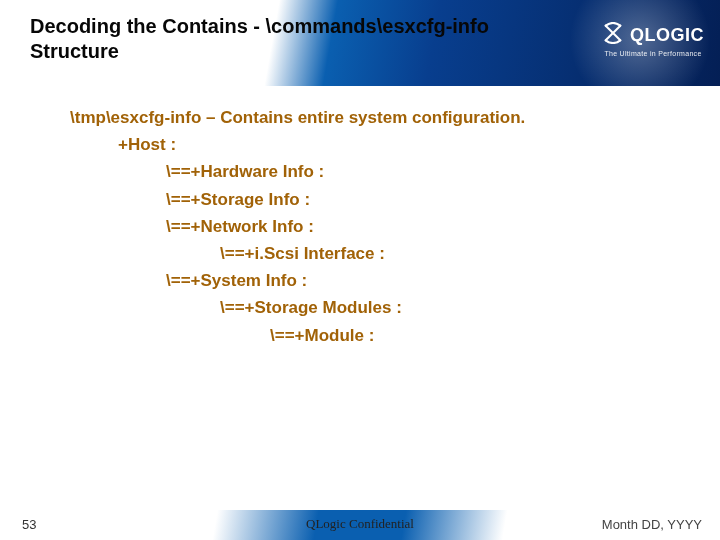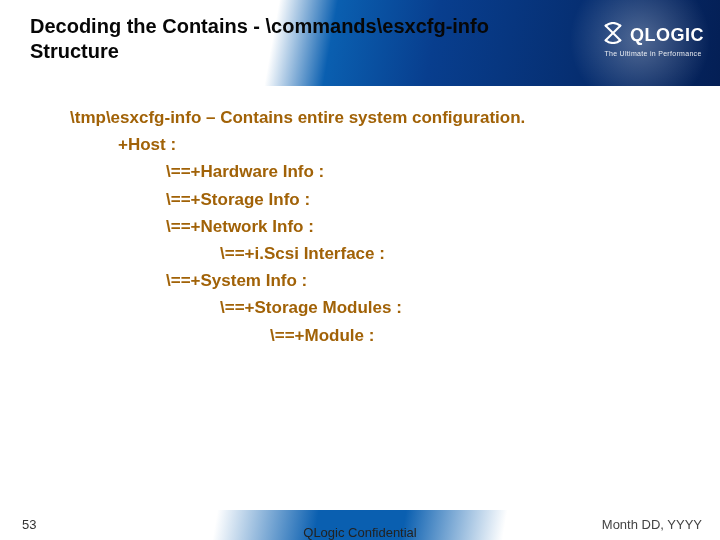--- a/index.html
+++ b/index.html
@@ -51,21 +51,21 @@
     left: 0; right: 0; bottom: 0;
     height: 30px;
     background:
       linear-gradient(100deg, #ffffff 0%, #ffffff 30%, #0a5fb0 44%, #0a5fb0 56%, #ffffff 70%, #ffffff 100%);
     display: flex;
     align-items: center;
     font-size: 13px;
     color: #333;
   }
   .footer .pg { position: absolute; left: 22px; bottom: 8px; }
-  .footer .conf { position: absolute; left: 50%; transform: translateX(-50%); bottom: 0; color: #222; }
+  .footer .conf { position: absolute; left: 50%; transform: translateX(-50%); bottom: 8px; color: #222; font-family: Liberation Serif, serif; }
   .footer .date { position: absolute; right: 18px; bottom: 8px; color: #444; }
 </style>
 </head>
 <body>
 
 <div class="slide">
 
   <div class="header">
     <div class="title">Decoding the Contains  - \commands\esxcfg-info Structure</div>
     <div class="logo-wrap">

